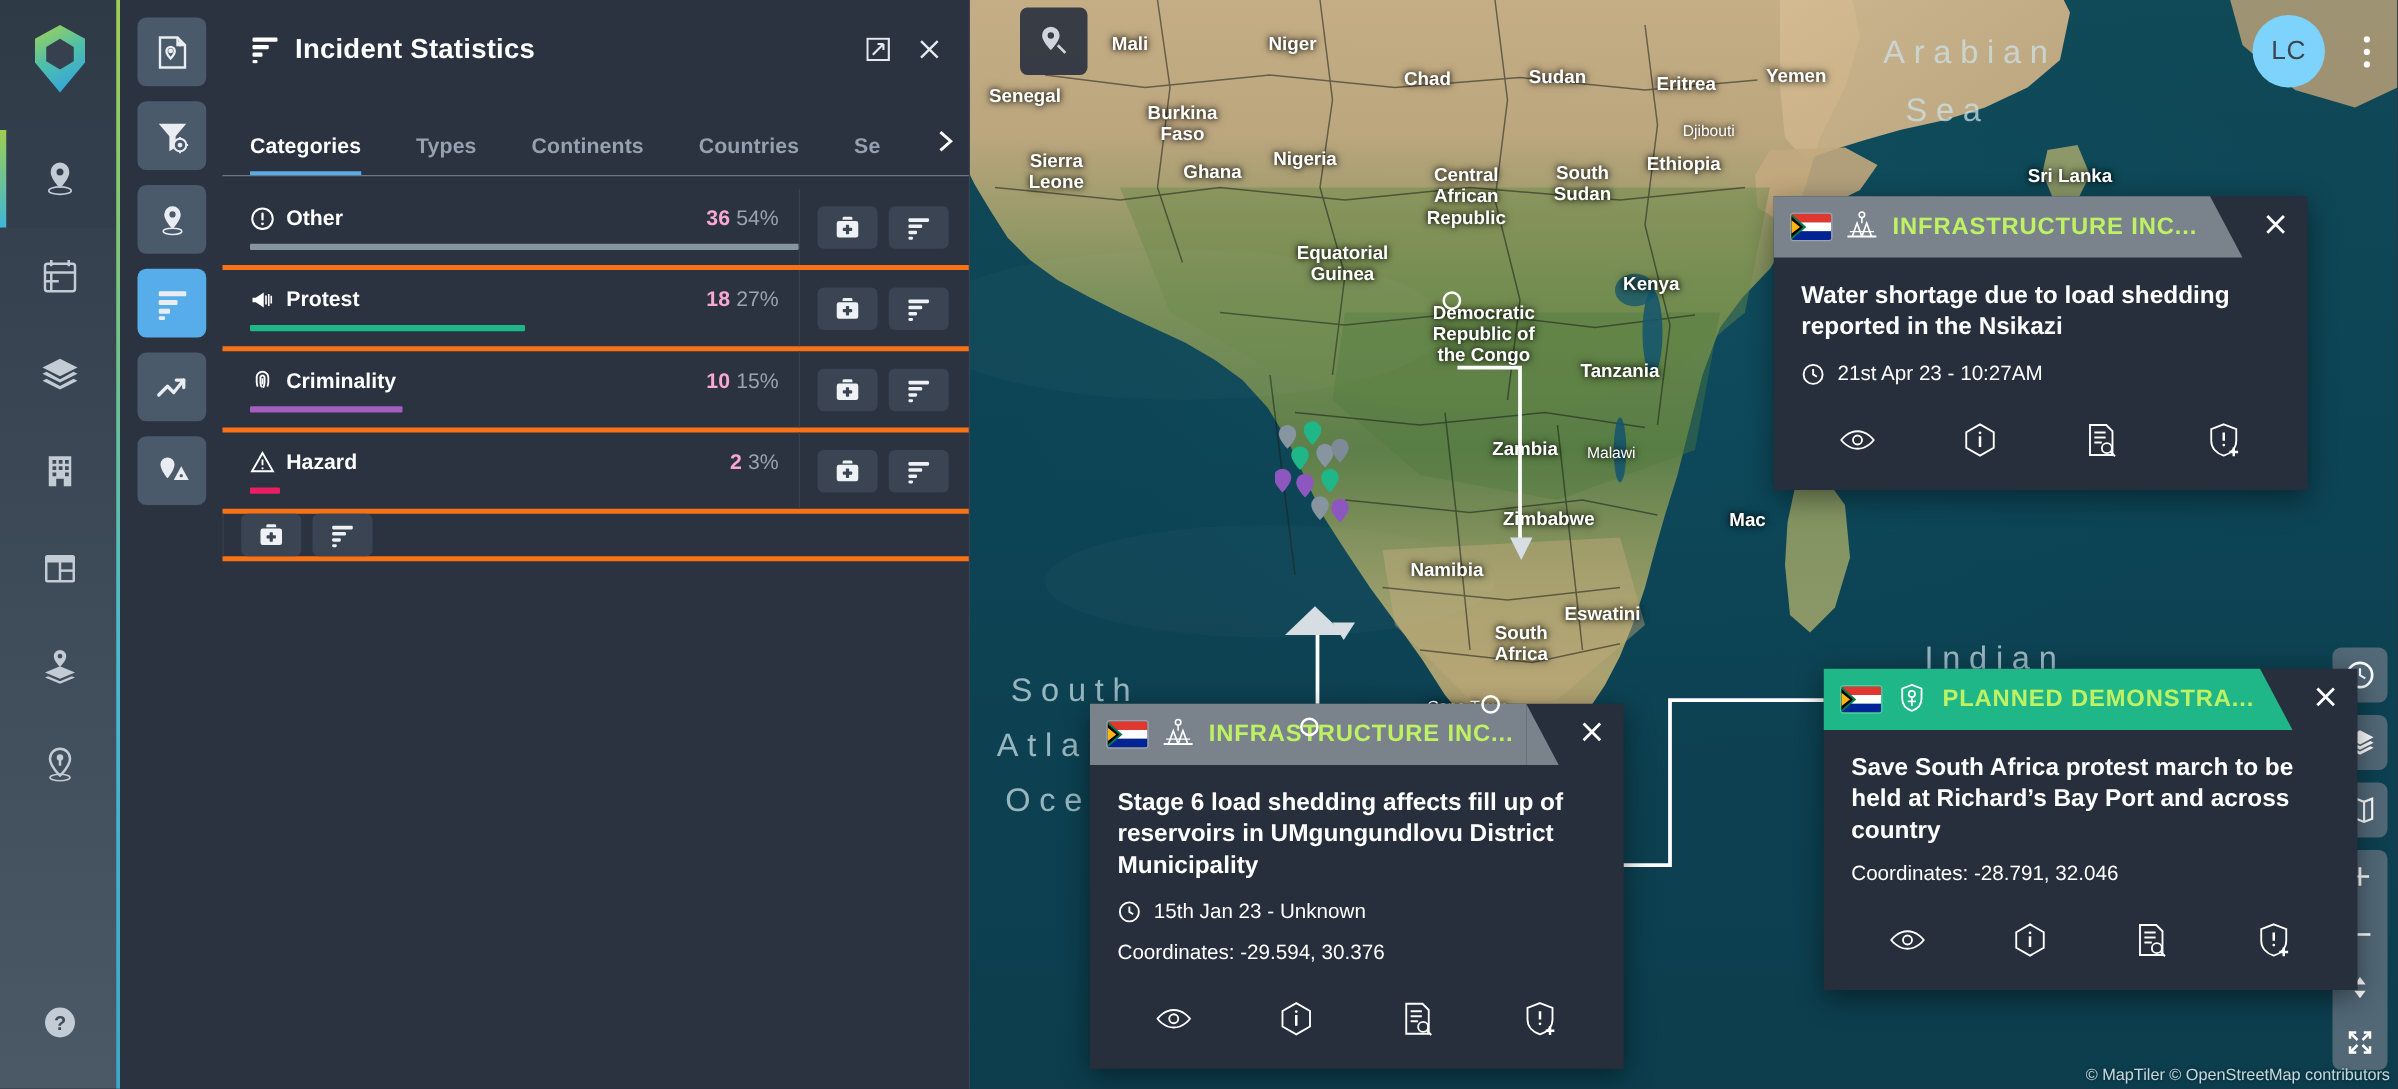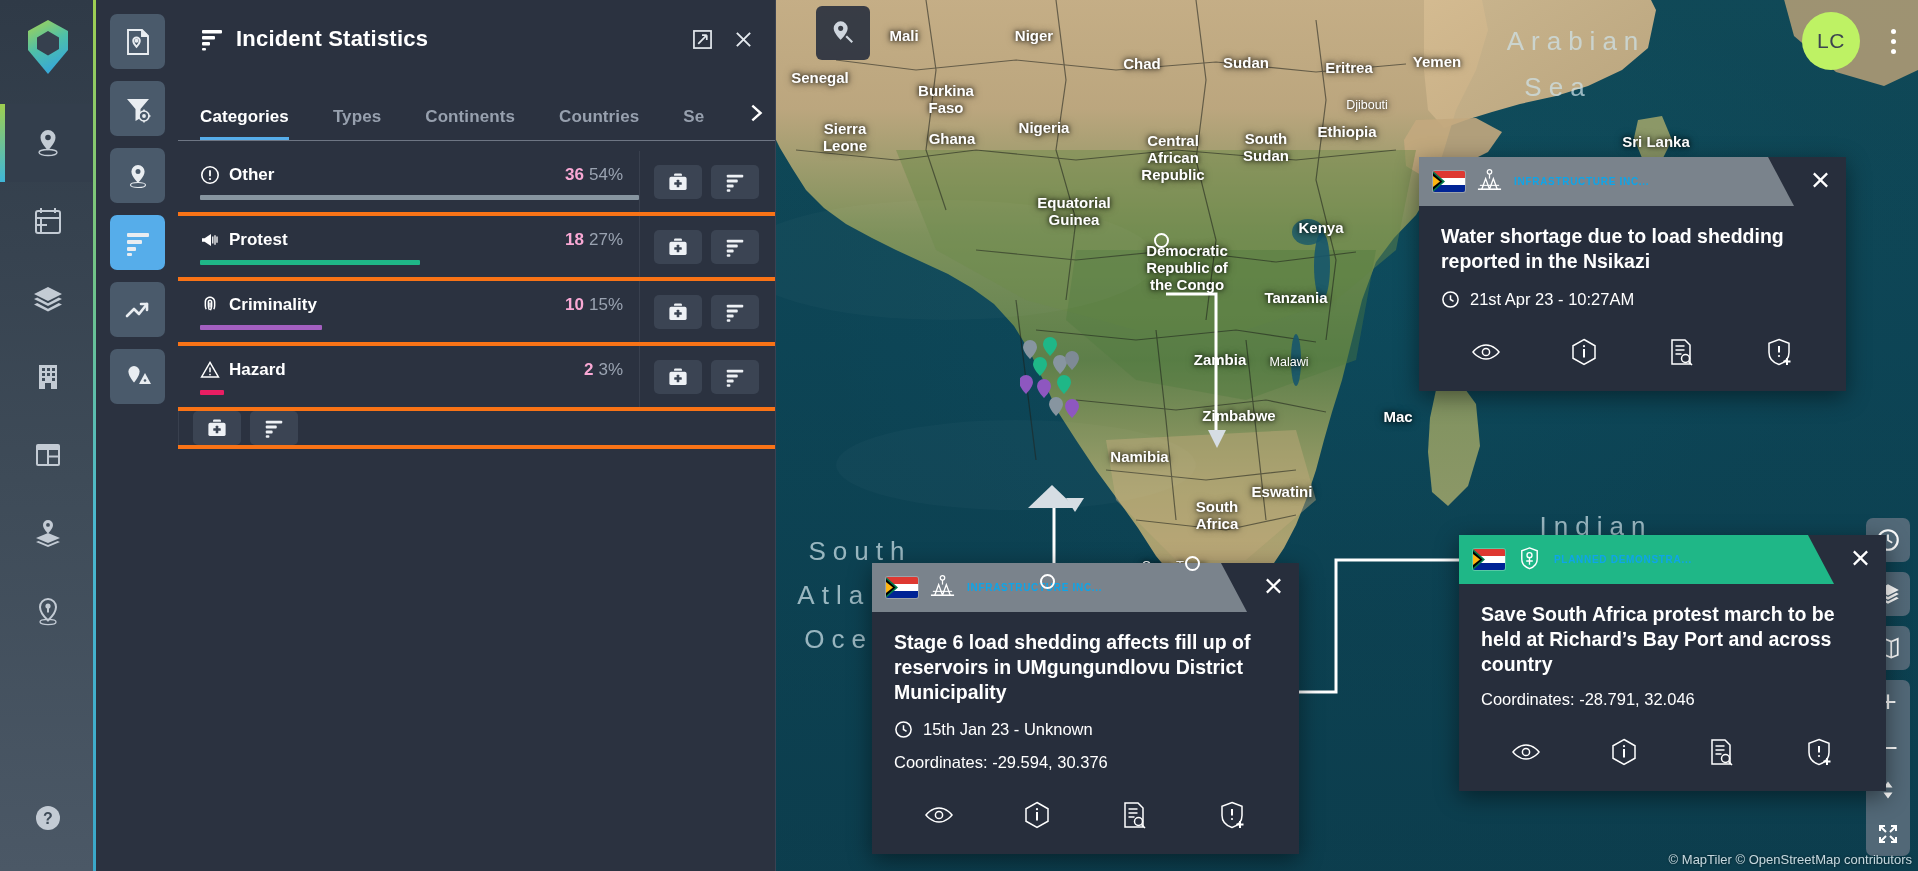--- a/index.html
+++ b/index.html
@@ -131,21 +131,21 @@
   .mlabel.city { font-size: 13px; font-weight: normal; }
 
   .map-search {
     position: absolute; left: 40px; top: 6px; width: 54px; height: 54px; border-radius: 6px;
     background: rgba(43,50,64,.92); display: flex; align-items: center; justify-content: center; cursor: pointer;
   }
   .map-search svg { width: 28px; height: 28px; fill: #cfd6de; }
 
   .avatar {
     position: absolute; right: 58px; top: 12px; width: 58px; height: 58px; border-radius: 50%;
-    background: #bef264; color: #3c4450; font-size: 21px; display: flex; align-items: center;
+    background: #7dd3fc; color: #3c4450; font-size: 21px; display: flex; align-items: center;
     justify-content: center; cursor: pointer; letter-spacing: .5px;
   }
   .kebab {
     position: absolute; right: 12px; top: 22px; width: 26px; height: 38px;
     display: flex; flex-direction: column; align-items: center; justify-content: center; gap: 5px; cursor: pointer;
   }
   .kebab i { width: 5px; height: 5px; border-radius: 50%; background: #fff; display: block; }
 
   
   .map-tools { position: absolute; right: 8px; top: 518px; display: flex; flex-direction: column; gap: 10px; align-items: center; }
@@ -173,21 +173,21 @@
   .pop-head .hbg { position: absolute; left: 0; top: 0; bottom: 0; width: 349px; }
   .pop-head .hbg::after {
     content: ""; position: absolute; right: -26px; top: 0; width: 0; height: 0;
     border-top: 49px solid transparent; border-left: 26px solid currentColor;
   }
   .pop-head .inner { position: relative; display: flex; align-items: center; gap: 11px; z-index: 2; }
   .flag { width: 32px; height: 21px; border-radius: 2px; overflow: hidden; position: relative; flex: 0 0 auto;
           box-shadow: 0 0 0 1px rgba(255,255,255,.25); }
   .pop-type-ico { width: 27px; height: 27px; flex: 0 0 auto; }
   .pop-type-ico svg { width: 27px; height: 27px; fill: #fff; }
-  .pop-type-label { color: #0ea5e9; font-size: 10px; font-weight: bold; letter-spacing: .7px; white-space: nowrap; }
+  .pop-type-label { color: #bef264; font-size: 19px; font-weight: bold; letter-spacing: .7px; white-space: nowrap; }
   .pop-close { position: absolute; right: 16px; top: 50%; transform: translateY(-50%); cursor: pointer; z-index: 3; }
   .pop-close svg { width: 19px; height: 19px; stroke: #fff; stroke-width: 2.4; }
   .pop-body { padding: 18px 22px 6px 22px; }
   .pop-title { color: #fff; font-size: 19.5px; font-weight: bold; line-height: 1.27; }
   .pop-meta { display: flex; align-items: center; gap: 10px; margin-top: 16px; }
   .pop-meta svg { width: 19px; height: 19px; fill: none; stroke: #fff; stroke-width: 1.6; }
   .pop-meta span { color: #fff; font-size: 16.5px; }
   .pop-coords { color: #fff; font-size: 16.5px; margin-top: 14px; }
   .pop-actions { display: flex; justify-content: space-around; padding: 22px 18px 20px 18px; }
   .pop-act { cursor: pointer; }
@@ -286,39 +286,39 @@
         <div class="mlabel " style="left: 470px; top: 63px;">Sudan</div>
         <div class="mlabel " style="left: 573px; top: 68px;">Eritrea</div>
         <div class="mlabel " style="left: 661px; top: 62px;">Yemen</div>
         <div class="mlabel " style="left: 44px; top: 78px;">Senegal</div>
         <div class="mlabel " style="left: 170px; top: 100px;">Burkina
 Faso</div>
         <div class="mlabel small" style="left: 591px; top: 105px;">Djibouti</div>
         <div class="mlabel " style="left: 69px; top: 138px;">Sierra
 Leone</div>
         <div class="mlabel " style="left: 268px; top: 128px;">Nigeria</div>
-        <div class="mlabel " style="left: 158px; top: 139px; padding-left: 36px;">Ghana</div>
+        <div class="mlabel " style="left: 176px; top: 139px; padding-left: 36px;">Ghana</div>
         <div class="mlabel " style="left: 397px; top: 158px;">Central
 African
 Republic</div>
         <div class="mlabel " style="left: 490px; top: 148px;">South
 Sudan</div>
         <div class="mlabel " style="left: 571px; top: 132px;">Ethiopia</div>
         <div class="mlabel " style="left: 880px; top: 142px;">Sri Lanka</div>
         <div class="mlabel " style="left: 298px; top: 212px;">Equatorial
 Guinea</div>
         <div class="mlabel " style="left: 545px; top: 228px;">Kenya</div>
         <div class="mlabel " style="left: 411px; top: 268px;">Democratic
 Republic of
 the Congo</div>
         <div class="mlabel " style="left: 520px; top: 298px;">Tanzania</div>
         <div class="mlabel " style="left: 444px; top: 360px;">Zambia</div>
         <div class="mlabel small" style="left: 513px; top: 362px;">Malawi</div>
         <div class="mlabel " style="left: 463px; top: 416px;">Zimbabwe</div>
-        <div class="mlabel " style="left: 353px; top: 457px; padding-left: 21px;">Namibia</div>
+        <div class="mlabel " style="left: 371px; top: 457px; padding-left: 21px;">Namibia</div>
         <div class="mlabel " style="left: 506px; top: 492px;">Eswatini</div>
         <div class="mlabel " style="left: 441px; top: 516px;">South
 Africa</div>
         <div class="mlabel city" style="left: 398px; top: 566px;">Cape Town</div>
         <div class="mlabel " style="left: 622px; top: 417px;">Mac</div>
         <div class="mlabel ocean" style="left: 84px; top: 552px; font-size: 26px;">South</div>
         <div class="mlabel ocean" style="left: 92px; top: 596px; font-size: 26px;">Atlantic</div>
         <div class="mlabel ocean" style="left: 84px; top: 640px; font-size: 26px;">Ocean</div>
         <div class="mlabel ocean" style="left: 800px; top: 42px; font-size: 26px;">Arabian</div>
         <div class="mlabel ocean" style="left: 782px; top: 88px; font-size: 26px;">Sea</div>

